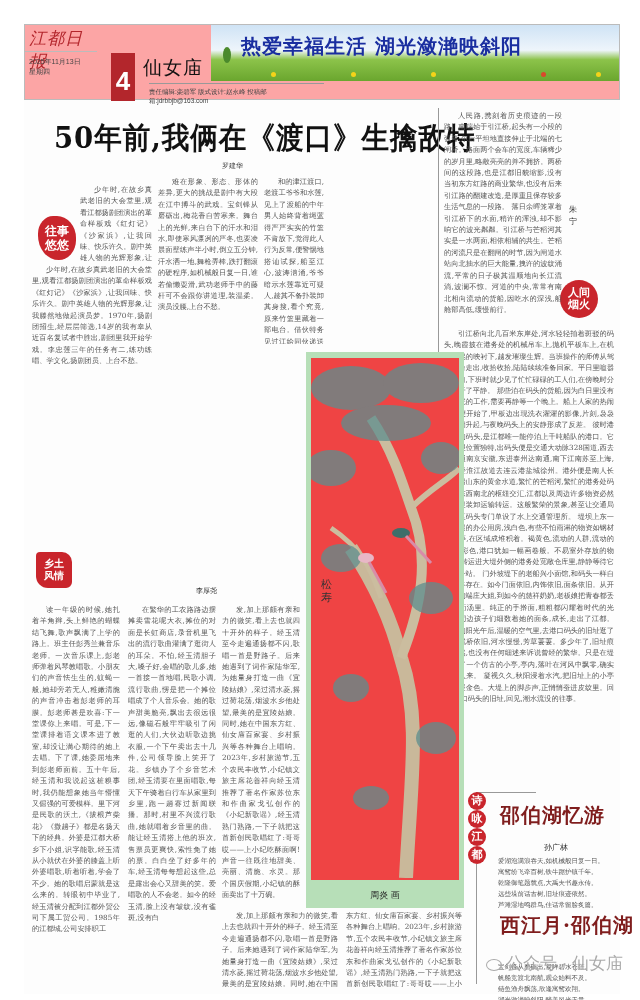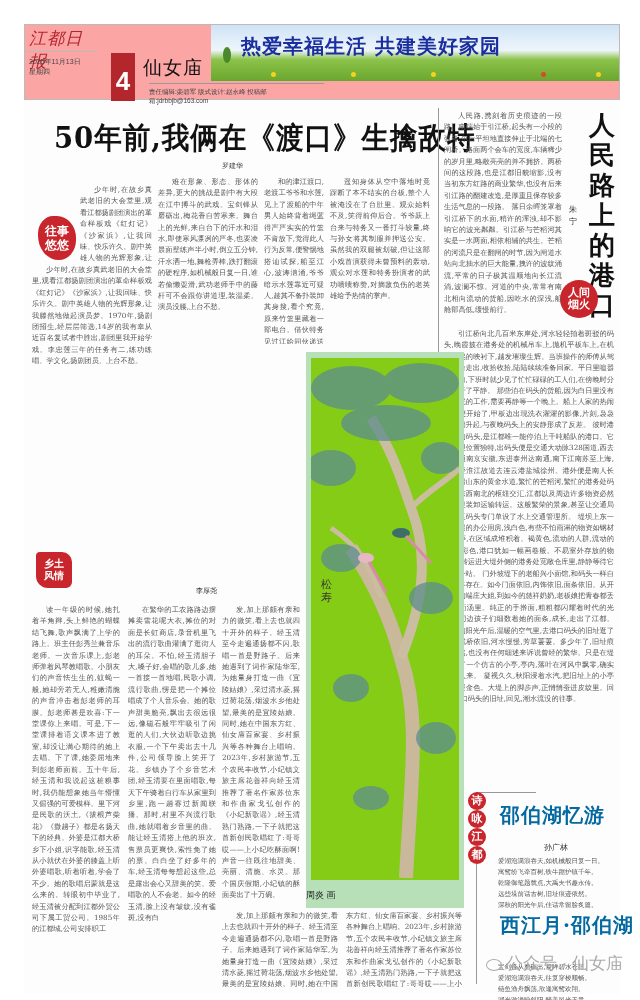--- a/index.html
+++ b/index.html
@@ -21,26 +21,26 @@
 
 .headline{position:absolute;left:30px;top:94px;font-size:30px;font-weight:bold;color:#111;letter-spacing:1px;white-space:nowrap;font-family:"DejaVu Serif",serif;transform:scaleX(.92);transform-origin:left}
 .byline{position:absolute;font-size:7px;color:#333;font-family:"Liberation Sans",sans-serif}
 .text-col{position:absolute;font-size:7.2px;line-height:11.4px;color:#555;overflow:hidden;text-align:justify;text-indent:14px;font-family:"DejaVu Serif",serif}
 .stamp{position:absolute;background:#c9252c;color:#fff;font-weight:bold;display:flex;flex-wrap:wrap;align-items:center;justify-content:flex-end;text-align:center}
 
 .right-title{position:absolute;left:562px;top:86px;width:32px;font-size:26px;font-weight:bold;line-height:30px;color:#111;text-align:center}
 .author-v{position:absolute;left:545px;top:180px;width:10px;font-size:8px;line-height:12px;color:#333;font-family:Liberation Sans, sans-serif}
 
 .painting{position:absolute;left:282px;top:328px;width:158px;height:556px;background:#b7dfb8;padding:6px 5px 28px 5px}
-.painting-inner{width:100%;height:100%;background:#84cc16;position:relative;overflow:hidden}
-.painting-caption{position:absolute;bottom:6px;left:0;width:100%;font-size:9px;color:#222;font-family:"Liberation Sans",sans-serif}
+.painting-inner{width:100%;height:100%;background:#ef4444;position:relative;overflow:hidden}
+.painting-caption{position:absolute;bottom:6px;left:0;width:100%;text-align:center;font-size:9px;color:#222;font-family:"Liberation Sans",sans-serif}
 
 .title2{position:absolute;left:70px;top:530px;font-size:22px;font-weight:bold;color:#111;letter-spacing:8px;white-space:nowrap}
 
-.poem-title{position:absolute;font-size:20px;font-weight:bold;color:#0369a1;white-space:nowrap;letter-spacing:1px}
+.poem-title{position:absolute;font-size:20px;font-weight:bold;color:#7f1d1d;white-space:nowrap;letter-spacing:1px}
 .poem-text{position:absolute;font-size:6.5px;line-height:11px;color:#555;white-space:nowrap}
 .poem-stamp{position:absolute;left:444px;width:18px;height:18px;border-radius:50%;background:#c9252c;color:#fff;font-size:11px;font-weight:bold;text-align:center;line-height:18px}
 .watermark{position:absolute;left:486px;top:952px;font-size:17px;color:#aaa;font-family:"Liberation Sans",sans-serif;white-space:nowrap}
 .vline{position:absolute;background:#999}
 </style>
 </head>
 <body>
 
 <div class="page">
 
@@ -55,21 +55,21 @@
     <div class="page-no">4</div>
     <div class="section">仙女庙</div>
     <div class="editors">责任编辑:栾碧军 版式设计:赵永峰 投稿邮箱:jdrbbjb@163.com</div>
     <div class="banner">
       <div class="tree"></div>
       <div class="flower" style="left:60px"></div>
       <div class="flower" style="left:140px"></div>
       <div class="flower" style="left:220px"></div>
       <div class="flower" style="left:330px;background:#d9482c"></div>
       <div class="flower" style="left:385px"></div>
-      <span class="banner-text">热爱幸福生活  共建美好家园</span>
+      <span class="banner-text">热爱幸福生活  湖光潋滟映斜阳</span>
     </div>
   </div>
 
   <div class="headline">50年前,我俩在《渡口》生擒敌特</div>
   <div class="byline" style="left:198px;top:137px">罗建华</div>
 
   <div class="stamp" style="left:14px;top:192px;width:38px;height:44px;border-radius:40% 50% 45% 55%;font-size:12px;line-height:14px;padding:4px">
     <span>往事悠悠</span>
   </div>
 
@@ -78,27 +78,23 @@
   </div>
   <div class="text-col" style="left:8px;top:240px;width:120px;height:300px">
     <span>少年时,在故乡真武老旧的大会堂里,观看江都扬剧团演出的革命样板戏《红灯记》《沙家浜》,让我回味、快乐许久。剧中英雄人物的光辉形象,让我滕然地做起演员梦。1970年,扬剧团招生,经层层筛选,14岁的我有幸从近百名复试者中胜出,剧团里我开始学戏。李忠莲三年的任务有二,练功练唱、学文化,扬剧团员、上台不愁。</span>
   </div>
   <div class="text-col" style="left:134px;top:152px;width:100px;height:368px">
     <span>难在形象、形态、形体的差异,更大的挑战是剧中有大段在江中搏斗的武戏。宝剑锋从磨砺出,梅花香自苦寒来。舞台上的光鲜,来自台下的汗水和泪水,即使寒风凛冽的严冬,也要凌晨面壁练声半小时,倒立五分钟,汗水洒一地,舞枪弄棒,跌打翻滚的硬程序,如机械般日复一日,谁若偷懒耍滑,武功老师手中的藤杆可不会跟你讲道理,装温柔。演员没腰,上台不愁。</span>
   </div>
   <div class="text-col" style="left:240px;top:152px;width:60px;height:168px">
     <span>和的津江渡口,老渡工爷爷和水莲,见上了渡船的中年男人始终背着绳蓝得严严实实的竹篮不肯放下,觉得此人行为反常,便警惕地搭讪试探,船至江心,波涛汹涌,爷爷暗示水莲靠近可疑人,趁其不备扑装卸其身搜,看个究竟,原来竹篮里藏着一部电台。借伙特务见过江给同伙递送电台的阴谋败露,狗急跳墙地从竹篮底抽出一把明晃晃的匕首刺向水莲。</span>
   </div>
-  <div class="text-col" style="left:306px;top:152px;width:100px;height:176px">
-    <span>遥知身体从空中落地时竟踩断了本不结实的台板,整个人被淹没在了台肚里。观众始料不及,笑得前仰后合。爷爷跃上台来与特务又一番打斗较量,终与孙女将其制服并押送公安。虽然我的双腿被划破,但让这部小戏首演获得未曾预料的轰动,观众对水莲和特务扮演者的武功啧啧称赞,对摘敌负伤的老英雄给予热情的掌声。</span>
-  </div>
 
   <div class="vline" style="left:414px;top:84px;width:1px;height:430px"></div>
 
-  <div class="right-title">人民路上的港口</div>
   <div class="author-v">朱宁</div>
   <div class="stamp" style="left:536px;top:256px;width:38px;height:38px;border-radius:50%;font-size:11px;line-height:12px;padding:4px">
     <span>人间烟火</span>
   </div>
   <div class="text-col" style="left:420px;top:86px;width:118px;height:216px">
     <span>人民路,携刻着历史痕迹的一段路。南端始于引江桥,起头有一小段的弧弯,尔后平坦地直接伸止于北端的七闸桥。路面两个会车的宽度,车辆稀少的岁月里,略敞亮亮的并不拥挤。两桥间的这段路,也是江都旧貌缩影,没有当初东方红路的商业繁华,也没有后来引江路的翻建改造,是厚重且保存较多生活气息的一段路。</span>
     <span>落日余晖笼罩着引江桥下的水面,稍许的浑浊,却不影响它的波光粼粼。引江桥与芒稻河其实是一水两面,相依相辅的共生。芒稻的河流只是在翻闸的时节,因为闸道水站向北抽水的巨大能量,拽许的波纹涌流,平常的日子极其温顺地向长江流淌,波澜不惊。河道的中央,常常有南北相向流动的货船,因吃水的深浅,船舱部高低,缓慢前行。</span>
   </div>
   <div class="text-col" style="left:420px;top:304px;width:170px;height:442px">
     <span>引江桥向北几百米东岸处,河水轻轻拍着斑驳的码头,晚霞披在港务处的机械吊车上,抛机平板车上,在机车铁辊的映衬下,越发璀璨生辉。当班操作的师傅从驾驶平台走出,收拾收拾,陆陆续续准备回家。平日里喧嚣的港口,下班时就少见了忙忙碌碌的工人们,在傍晚时分又归于了平静。</span>
@@ -167,28 +163,28 @@
   <div class="poem-stamp" style="top:804px">江</div>
   <div class="poem-stamp" style="top:822px">都</div>
 
   <div class="poem-title" style="left:476px;top:778px">邵伯湖忆游</div>
   <div class="byline" style="left:520px;top:818px;font-size:8px">孙广林</div>
   <div class="poem-text" style="left:474px;top:832px">
     <div>爱湖泡满浪吞天,如机械般日复一日。</div>
     <div>寓鸳纷飞牵百树,铁牛踞护镇千年。</div>
     <div>乾隆御笔题就点,大禹夫书趣永传。</div>
     <div>远些垛前话古树,旧址痕迹依然。</div>
-    <div>深秋的阳光午后,佳话常留脍炙篇。</div>
+    <div>芦滩湿地鸣群鸟,佳话常留脍炙篇。</div>
   </div>
 
   <div class="poem-title" style="left:476px;top:888px">西江月·邵伯湖</div>
   <div class="byline" style="left:520px;top:976px;font-size:8px">仇国安</div>
   <div class="poem-text" style="left:474px;top:938px">
     <div>宝剑锋从磨砺出,凝眸碧水苍茫。</div>
-    <div>爱湖泡满浪吞天,往复穿梭顺畅。</div>
+    <div>帆船竞渡北南航,观众始料不及。</div>
     <div>鲢鱼渔舟飘荡,欣逢寓鸳欢翔。</div>
     <div>湖光潋滟映斜阳,醉美风光无量。</div>
   </div>
 
 </div>
 
 <div class="watermark">
   <span style="display:inline-block;width:16px;height:12px;border:1.5px solid #aaa;border-radius:50%;margin-right:4px;vertical-align:middle"></span><span>公众号 · 仙女庙</span>
 </div>
 

